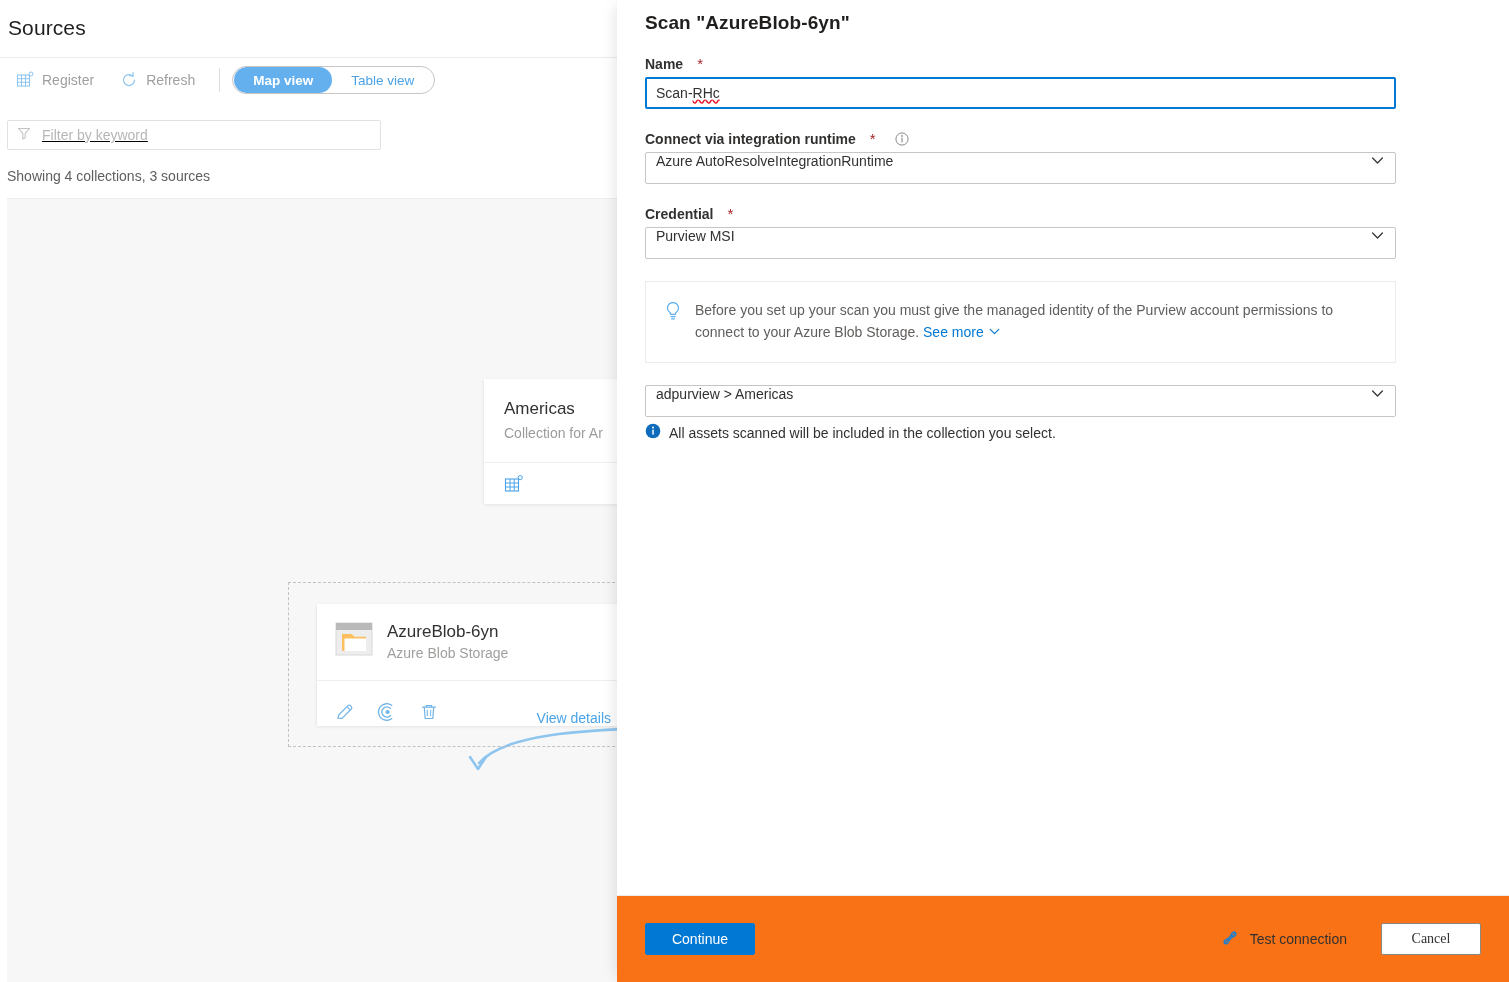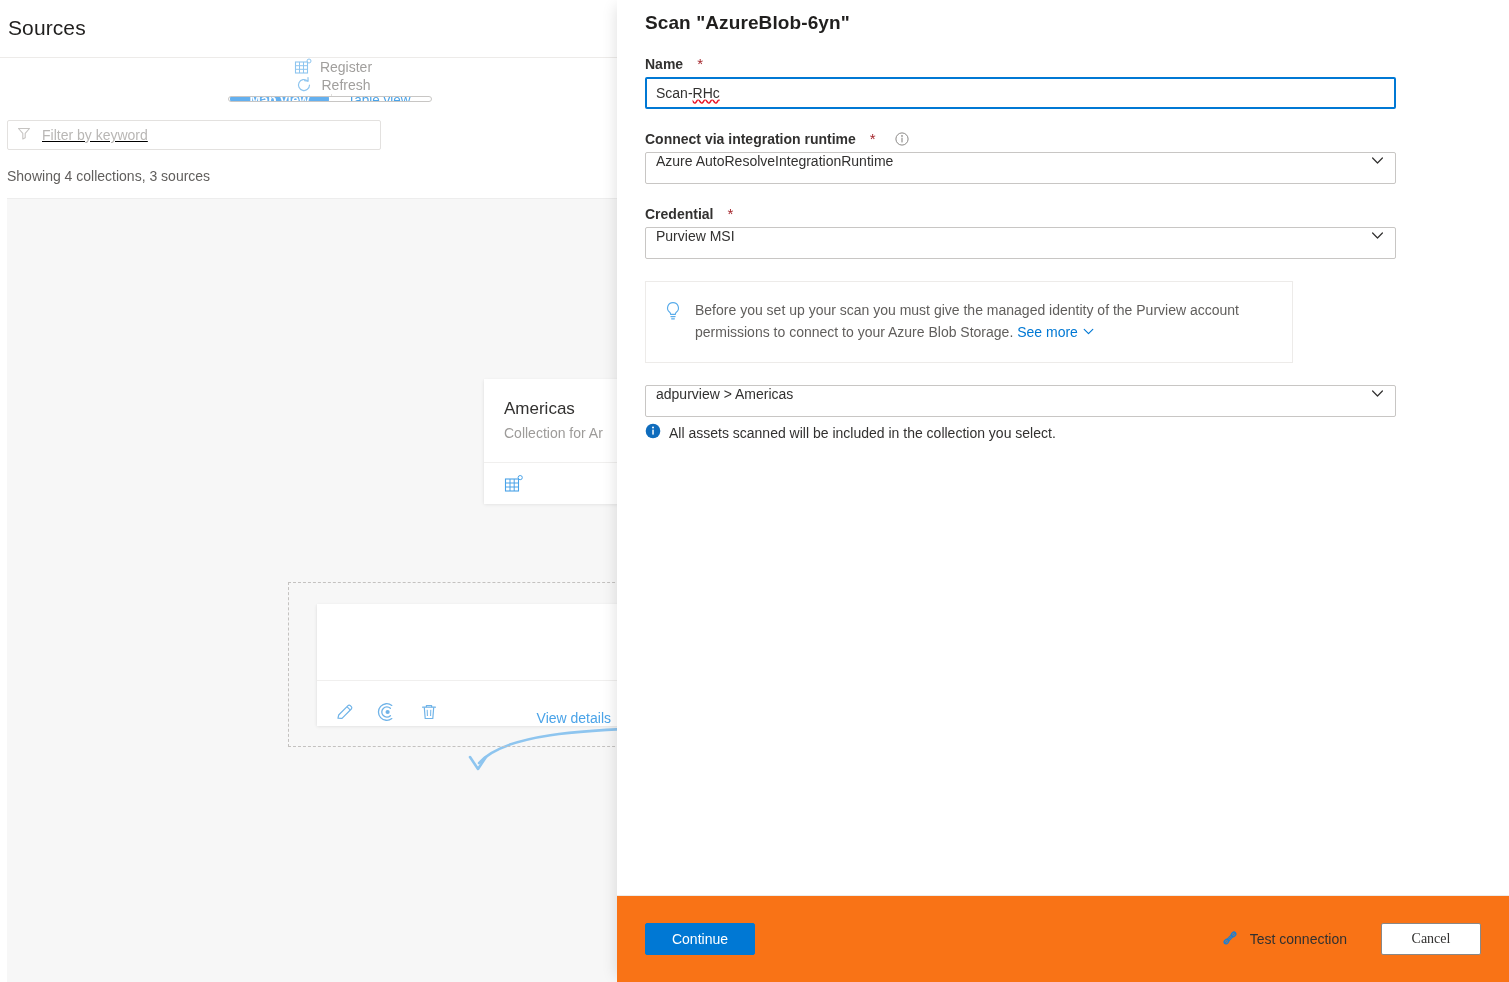--- a/index.html
+++ b/index.html
@@ -29,21 +29,21 @@
     letter-spacing: .1px;
   }
 
   .title-rule {
     position: absolute; left: 0; top: 57px; width: 660px; height: 1px;
     background: #edebe9;
   }
 
   .toolbar {
     position: absolute; left: 0; top: 58px; width: 660px; height: 44px;
-    display: flex; align-items: center; flex-direction: column;
+    display: flex; align-items: center;
   }
   .tb-btn {
     display: flex; align-items: center; gap: 8px;
     height: 32px; padding: 0 10px; margin-left: 6px;
     background: transparent; border: none; cursor: default;
     font-size: 14px; color: #a19f9d;
   }
   .tb-btn .glyph { display: inline-flex; width: 18px; height: 18px; }
   .tb-sep {
     width: 1px; height: 24px; background: #e1dfdd; margin: 0 12px 0 14px;
@@ -169,21 +169,21 @@
 
   .select-box {
     width: 751px; height: 32px;
     border: 1px solid #c8c6c4; border-radius: 2px; background: #ffffff;
     display: flex; padding: 0 10px;
     font-size: 14px; color: #323130;
   }
   .select-box .chev { margin-left: auto; display:inline-flex; }
 
   .info-callout {
-    width: 648px; margin-top: 22px;
+    width: 751px; margin-top: 22px;
     border: 1px solid #edebe9; background: #ffffff;
     padding: 17px 18px 19px 18px;
     display: flex; gap: 13px;
     box-shadow: 0 .3px .9px rgba(0,0,0,.05);
   }
   .info-callout p {
     margin: 0; font-size: 14px; line-height: 22px; color: #605e5c; max-width: 680px;
   }
   .see-more { color: #0078d4; cursor: default; white-space: nowrap; }
 
@@ -295,20 +295,34 @@
               <line x1="6" y1="5" x2="6" y2="17" stroke="#4aa3e8" stroke-width="1"></line>
               <line x1="10.2" y1="5" x2="10.2" y2="17" stroke="#4aa3e8" stroke-width="1"></line>
               <circle cx="16.2" cy="3.6" r="2.1" fill="none" stroke="#4aa3e8" stroke-width="1"></circle>
             </svg>
           </span>
         </div>
       </div>
 
       <div class="dashed-box">
         <div class="source-card">
+          <div class="sc-top">
+            <span>
+              <svg width="38" height="34" viewBox="0 0 38 34">
+                <rect x="1" y="1" width="36" height="32" fill="#ededed" stroke="#d8d8d8" stroke-width="1"></rect>
+                <rect x="1" y="1" width="36" height="7" fill="#b9b9b9"></rect>
+                <path d="M7 12 h10 l2.6 2.8 H31 V29 H7 Z" fill="#fbbf60"></path>
+                <path d="M9.5 16.5 H31 V29 H9.5 Z" fill="#ffffff"></path>
+              </svg>
+            </span>
+            <div>
+              <div class="sc-name">AzureBlob-6yn</div>
+              <div class="sc-type">Azure Blob Storage</div>
+            </div>
+          </div>
           <div class="sc-divider"></div>
           <div class="sc-actions">
             <div class="sc-icons">
               <span>
                 <svg width="20" height="20" viewBox="0 0 20 20">
                   <path d="M3 16.2 L3.7 13 L13 3.7 a1.6 1.6 0 0 1 2.3 0 l1 1 a1.6 1.6 0 0 1 0 2.3 L7 16.3 Z" fill="none" stroke="#6fb3e8" stroke-width="1.2" stroke-linejoin="round"></path>
                   <line x1="12.2" y1="4.9" x2="15.1" y2="7.8" stroke="#6fb3e8" stroke-width="1.1"></line>
                 </svg>
               </span>
               <span>

